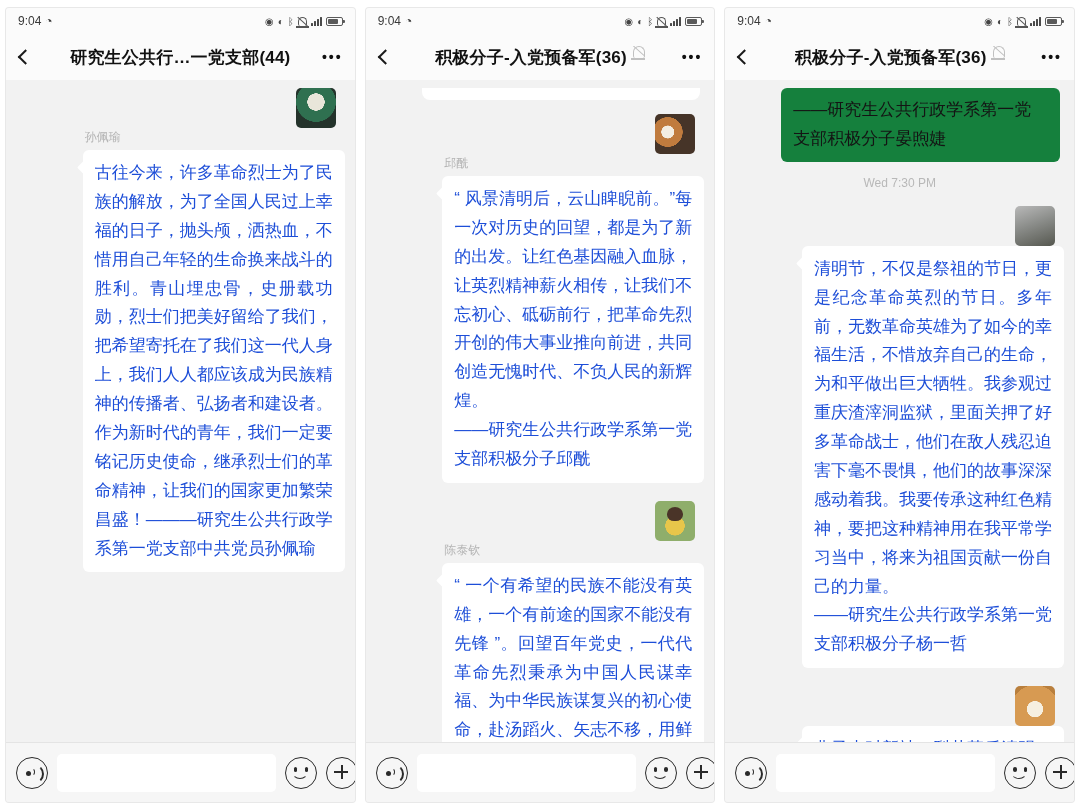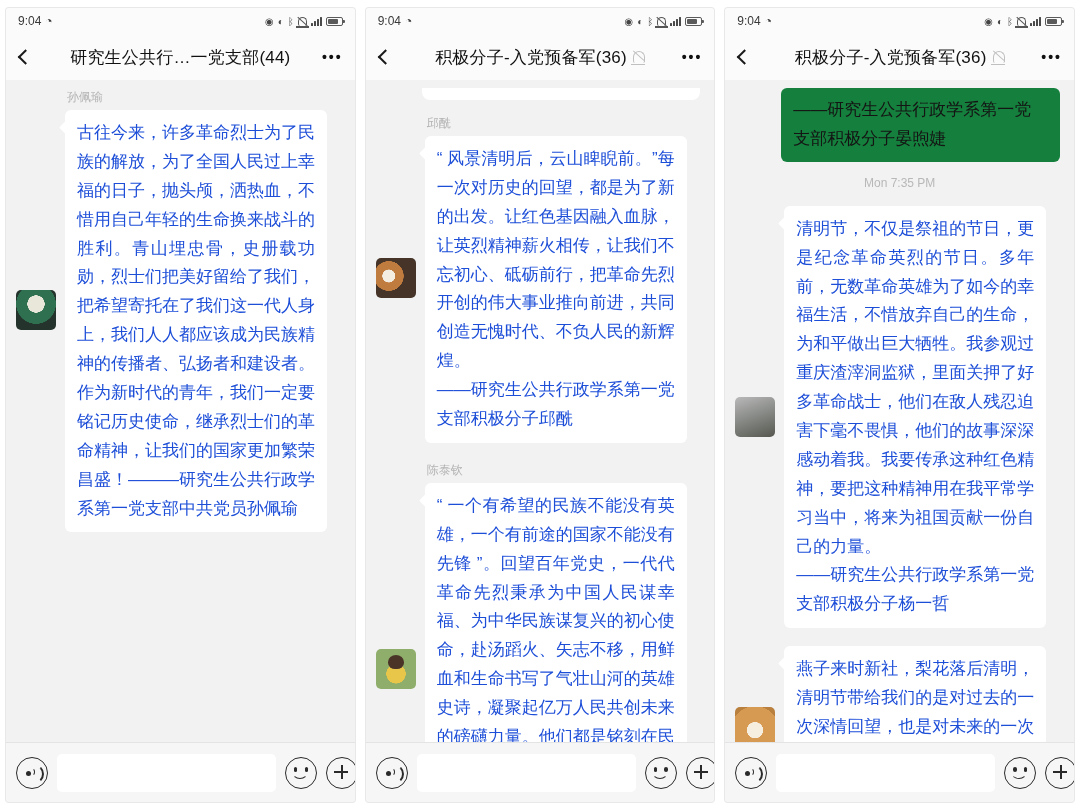--- a/index.html
+++ b/index.html
@@ -26,38 +26,38 @@
   .bell::before { content:""; position:absolute; left:-3px; right:-3px; bottom:-2px; height:1.2px; background:#555; }
   .bell::after { content:""; position:absolute; left:-3px; top:3px; width:13px; height:1.2px;
     background:#555; transform:rotate(42deg); }
 
   
   .navbar { height:46px; background:#fbfbfb; position:relative; display:flex;
     align-items:center; justify-content:center; flex:0 0 auto; }
   .back { position:absolute; left:14px; top:50%; width:11px; height:11px;
     border-left:2.2px solid #1a1a1a; border-bottom:2.2px solid #1a1a1a;
     transform:translateY(-50%) rotate(45deg); cursor:pointer; }
-  .title { font-size:17px; font-weight:400; color:#111; letter-spacing:0.2px;
-    max-width:78%; white-space:nowrap; overflow:hidden; display:flex; align-items:center; gap:6px; }
+  .title { font-size:17px; font-weight:700; color:#111; letter-spacing:0.2px;
+    max-width:78%; white-space:nowrap; overflow:hidden; display:flex; align-items:flex-start; gap:6px; }
   .nav-bell { width:12px; height:12px; border:1.4px solid #c0c0c0; border-bottom:none;
     border-radius:50% 50% 2px 2px; position:relative; display:inline-block; flex:0 0 auto; }
   .nav-bell::before { content:""; position:absolute; left:-3px; right:-3px; bottom:-2px; height:1.4px; background:#c0c0c0; }
   .nav-bell::after { content:""; position:absolute; left:-3px; top:4px; width:17px; height:1.4px;
     background:#c0c0c0; transform:rotate(42deg); }
   .more { position:absolute; right:12px; top:50%; transform:translateY(-50%);
     font-size:14px; font-weight:700; color:#111; letter-spacing:2px; cursor:pointer; }
 
   
   .chat { flex:1 1 auto; overflow:hidden; padding:8px 10px 0 10px; background:#f2f2f2; }
   .cut-bubble { height:12px; background:#ffffff; border-radius:0 0 8px 8px; margin:0 4px 14px 46px; }
   .cont-bubble { margin:0 4px 10px 46px; background:#15803d; border-radius:6px;
     padding:8px 12px; font-size:17px; line-height:1.7; color:#141414; }
   .timestamp { text-align:center; color:#b8b8b8; font-size:12px; margin:14px 0 16px 0; }
 
-  .msg { display:flex; align-items:center; margin-bottom:18px; }
+  .msg { display:flex; align-items:flex-end; margin-bottom:18px;flex-direction:column; }
   .avatar { width:40px; height:40px; border-radius:5px; flex:0 0 auto; margin-right:9px; cursor:pointer; }
   .av-cat   { background:radial-gradient(circle at 50% 35%, #e9e6da 0 26%, #2f7050 27% 60%, #24332b 61%); }
   .av-blue  { background:linear-gradient(135deg,#5a96e0 0%,#3f7ccc 100%); position:relative; }
   .av-blue::after { content:""; position:absolute; left:11px; top:9px; width:18px; height:22px;
     background:#f0ead2; border-radius:45% 45% 40% 40%; }
   .av-dogs  { background:radial-gradient(circle at 32% 45%, #f3ede2 0 18%, #c07b3e 19% 42%, #463428 43%); }
   .av-girl  { background:radial-gradient(circle at 50% 62%, #e8c64a 0 30%, #8fae6b 31%); position:relative; }
   .av-girl::after { content:""; position:absolute; left:12px; top:6px; width:16px; height:14px;
     background:#4a3428; border-radius:50% 50% 45% 45%; }
   .av-photo { background:linear-gradient(160deg,#b9b9b9 0%,#8b8d8a 45%,#55574f 100%); }
@@ -230,21 +230,21 @@
     <div class="navbar">
       <span class="back"></span>
       <span class="title">
         <span>积极分子-入党预备军(36)</span>
         <span class="nav-bell"></span>
       </span>
       <span class="more">•••</span>
     </div>
     <div class="chat">
       <div class="cont-bubble">——研究生公共行政学系第一党支部积极分子晏煦婕</div>
-      <div class="timestamp">Mon 7:35 PM</div>
+      <div class="timestamp">Wed 7:30 PM</div>
       <div class="msg">
         <div class="avatar av-photo"></div>
         <div class="msg-body">
           <div class="bubble">清明节，不仅是祭祖的节日，更是纪念革命英烈的节日。多年前，无数革命英雄为了如今的幸福生活，不惜放弃自己的生命，为和平做出巨大牺牲。我参观过重庆渣滓洞监狱，里面关押了好多革命战士，他们在敌人残忍迫害下毫不畏惧，他们的故事深深感动着我。我要传承这种红色精神，要把这种精神用在我平常学习当中，将来为祖国贡献一份自己的力量。
 ——研究生公共行政学系第一党支部积极分子杨一哲</div>
         </div>
       </div>
       <div class="msg">
         <div class="avatar av-shiba"></div>
         <div class="msg-body">

